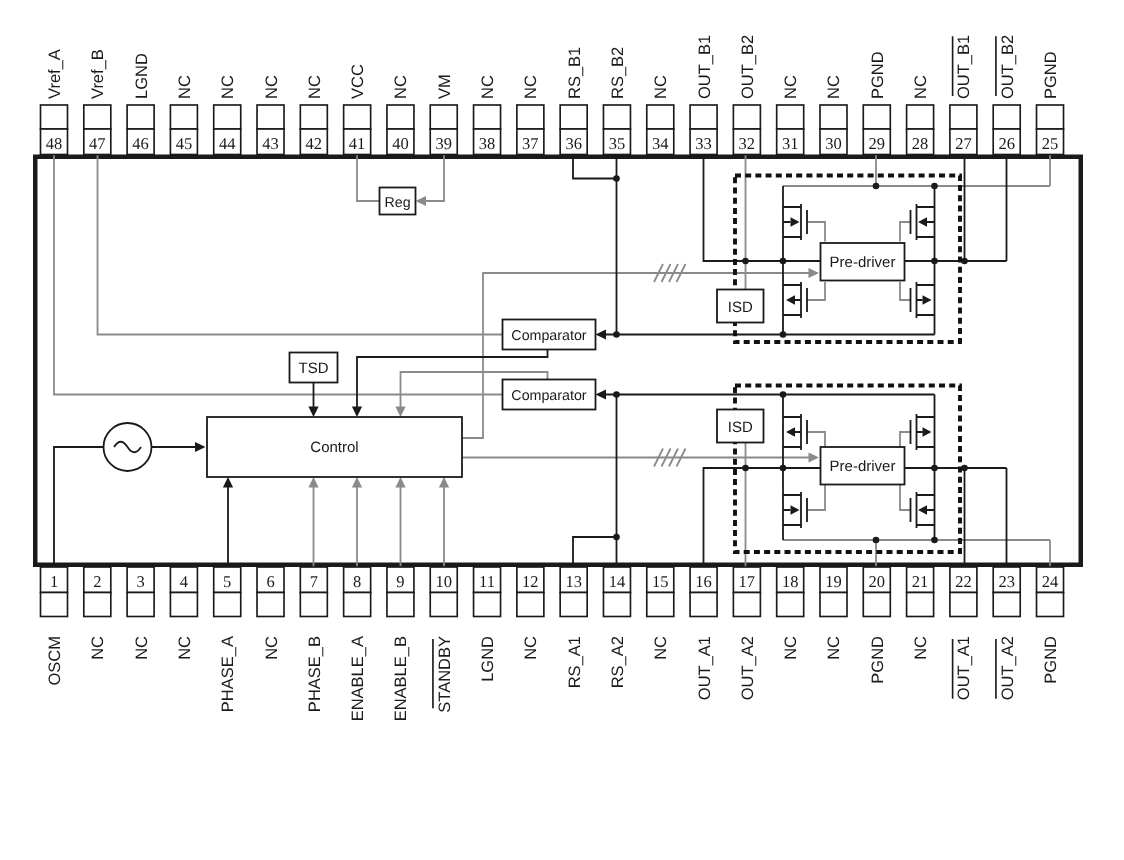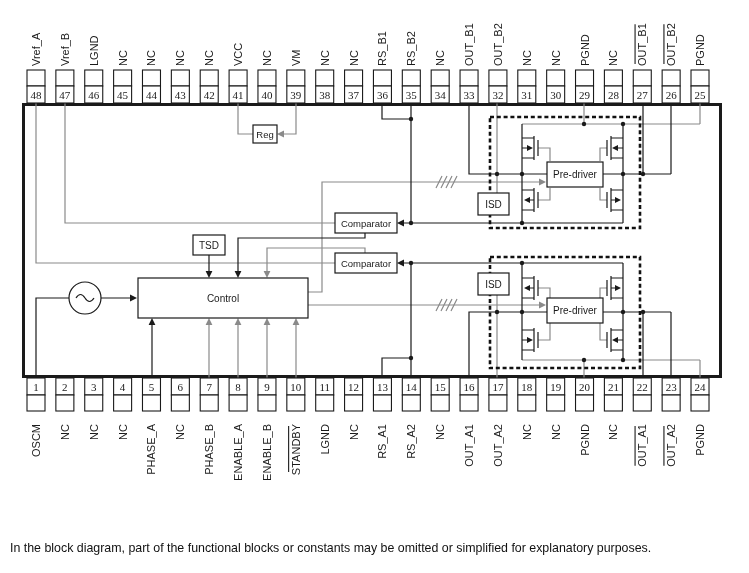--- a/index.html
+++ b/index.html
@@ -448,14 +448,13 @@
         </g>
         <g>
           <rect x="691.01" y="378" width="18" height="17" class="pin-cell"></rect>
           <rect x="691.01" y="395" width="18" height="16" class="pin-cell"></rect>
           <text x="700.01" y="391" class="pin-num">24</text>
           <text x="704.01" y="424" class="pin-label" text-anchor="end" transform="rotate(-90 704.01 424)">PGND</text>
         </g>
       </g>
 </svg>
 
-<div id="caption">In the block diagram, part of the functional blocks or constants may be omitted or simplified for explanatory purposes.</div>
 </div>
 
 </body></html>

